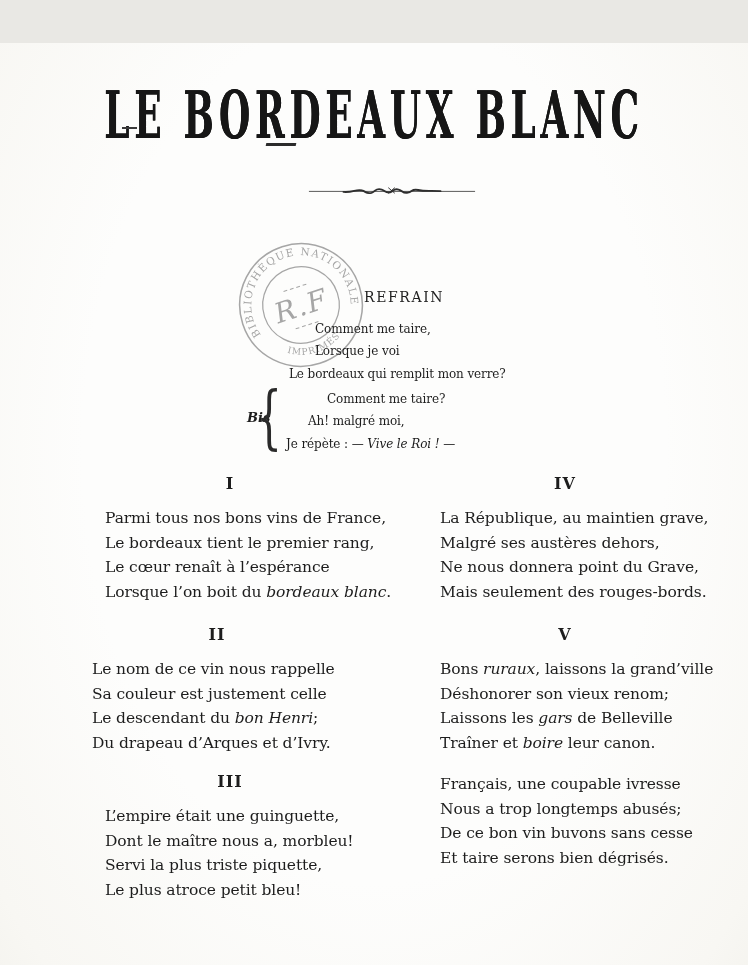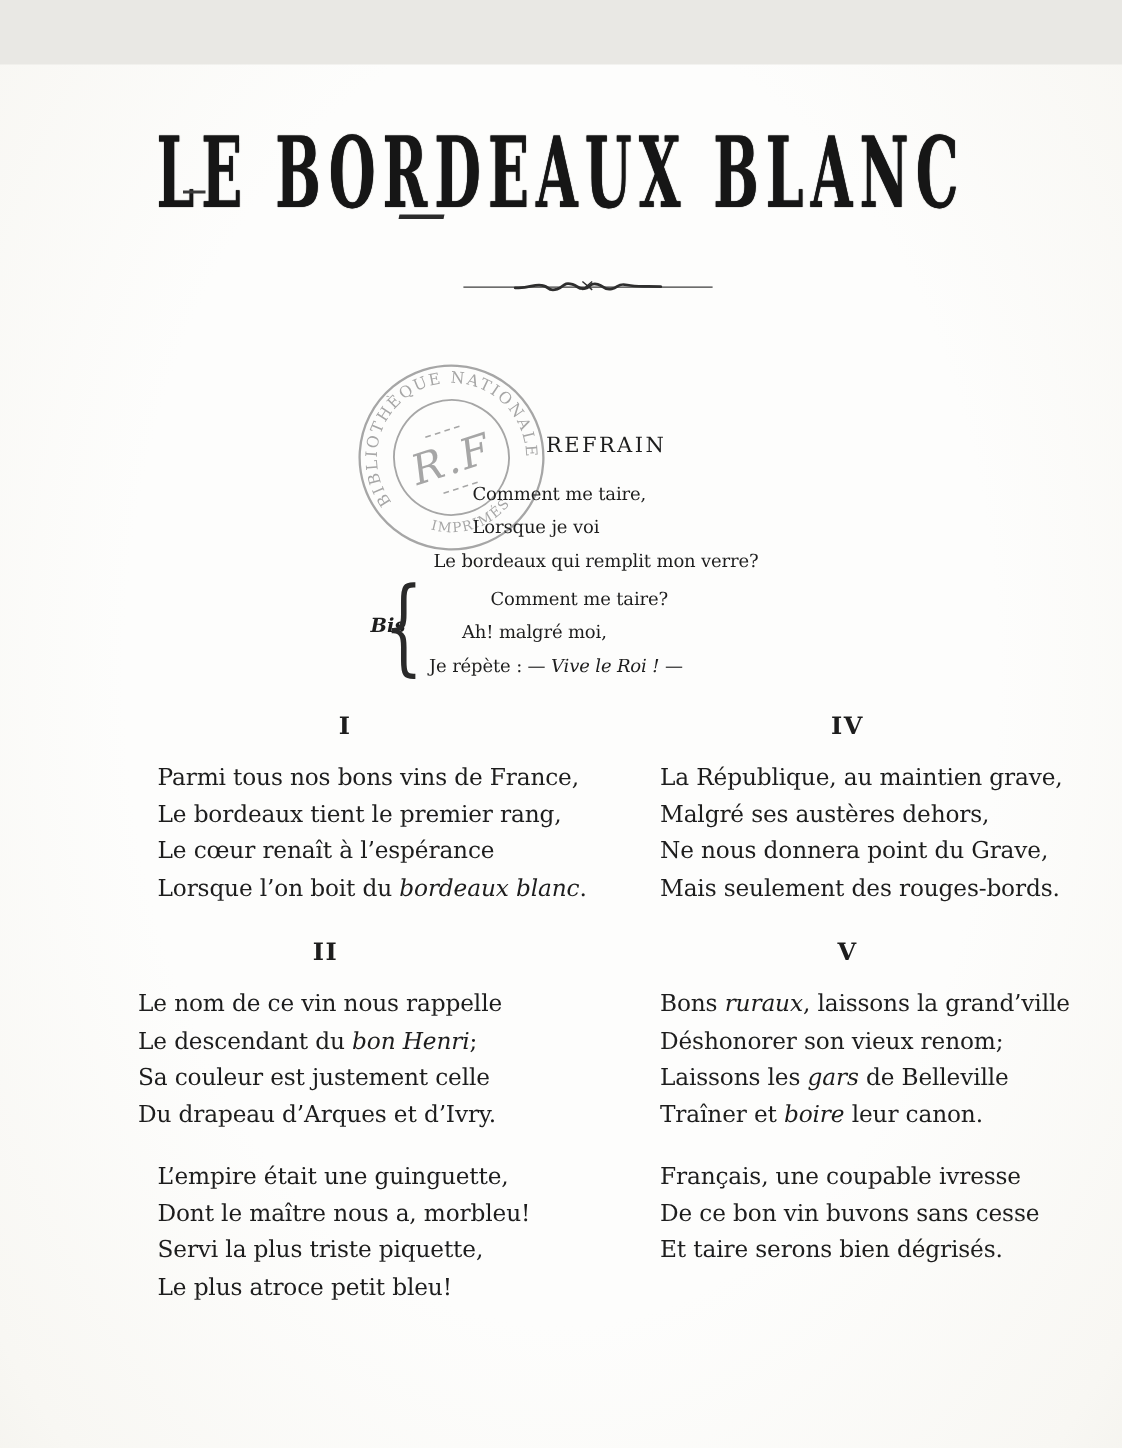--- a/index.html
+++ b/index.html
@@ -115,26 +115,27 @@
         <div class="verse-line">Parmi tous nos bons vins de France,</div>
         <div class="verse-line">Le bordeaux tient le premier rang,</div>
         <div class="verse-line">Le cœur renaît à l’espérance</div>
         <div class="verse-line">Lorsque l’on boit du <i>bordeaux blanc</i>.</div>
       </div>
   </section>
   <section class="stanza pos-s2">
     <h3 class="stanza-number">II</h3>
     <div class="stanza-lines">
         <div class="verse-line">Le nom de ce vin nous rappelle</div>
+        <div class="verse-line">Sa couleur est justement celle</div>
         <div class="verse-line">Le descendant du <i>bon Henri</i>;</div>
-        <div class="verse-line">Sa couleur est justement celle</div>
         <div class="verse-line">Du drapeau d’Arques et d’Ivry.</div>
       </div>
   </section>
   <section class="stanza pos-s3">
+    <h3 class="stanza-number">III</h3>
     <div class="stanza-lines">
         <div class="verse-line">L’empire était une guinguette,</div>
         <div class="verse-line">Dont le maître nous a, morbleu!</div>
         <div class="verse-line">Servi la plus triste piquette,</div>
         <div class="verse-line">Le plus atroce petit bleu!</div>
       </div>
   </section>
   <section class="stanza pos-s4">
     <h3 class="stanza-number">IV</h3>
     <div class="stanza-lines">
@@ -149,20 +150,21 @@
     <div class="stanza-lines">
         <div class="verse-line">Bons <i>ruraux</i>, laissons la grand’ville</div>
         <div class="verse-line">Déshonorer son vieux renom;</div>
         <div class="verse-line">Laissons les <i>gars</i> de Belleville</div>
         <div class="verse-line">Traîner et <i>boire</i> leur canon.</div>
       </div>
   </section>
   <section class="stanza pos-s6">
     <div class="stanza-lines">
         <div class="verse-line">Français, une coupable ivresse</div>
+        <div class="verse-line">Nous a trop longtemps abusés;</div>
         <div class="verse-line">De ce bon vin buvons sans cesse</div>
         <div class="verse-line">Et taire serons bien dégrisés.</div>
       </div>
   </section>
 
   <svg class="divider divider-bottom" width="210" height="16" viewBox="0 0 180 16">
     <path class="dv-line" d="M1 9.5 H179"></path>
     <path class="dv-swirl" d="M38 10 C48 11 52 6.5 58 8.5 C63 10 62 12.5 68 11 C73 9.5 72 5.5 79 7.5 C83 8.7 83 11.5 88 10.5 C92 9.7 91 6 97 7.5 C102 8.8 101 12 107 10.8 C112 9.8 111 6.5 118 8 C126 9.7 131 8.4 142 9.2"></path>
     <path class="dv-star" d="M86 5.5 l7 6 M93 5.5 l-7 6"></path>
   </svg>

